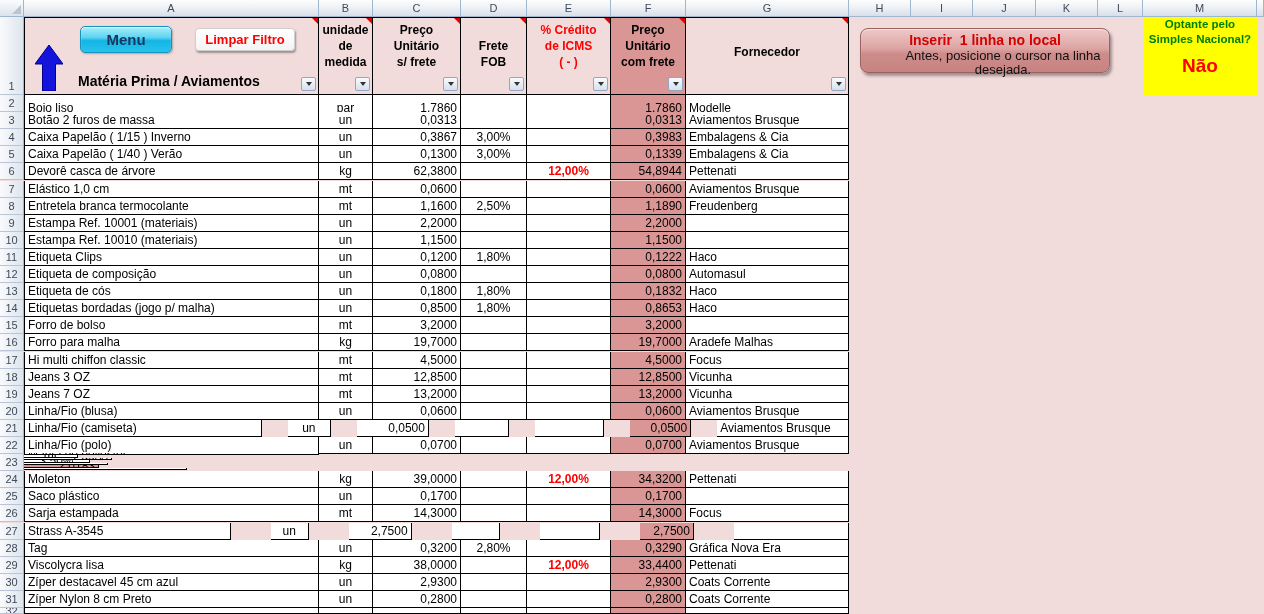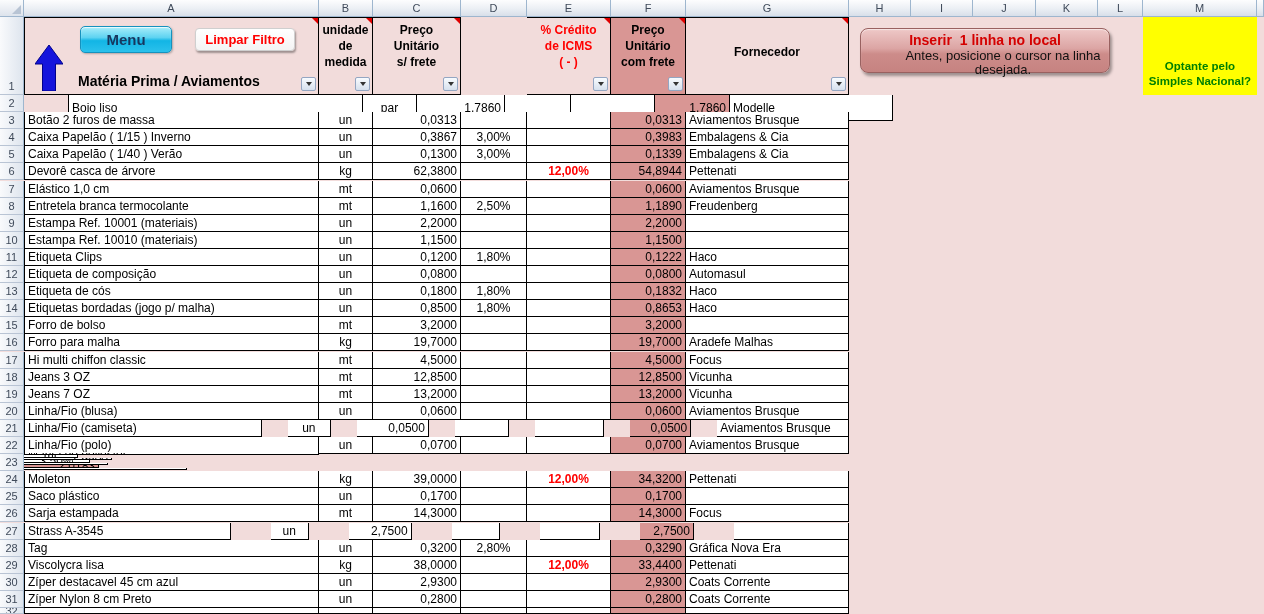--- a/index.html
+++ b/index.html
@@ -58,21 +58,21 @@
   #insertBtn{position:absolute;left:860px;top:28px;width:250px;height:45px;box-sizing:border-box;cursor:pointer;
              border:1px solid #996160;border-radius:8px;text-align:center;padding-top:3px;
              background:linear-gradient(180deg,#EEC8C7 0%,#DCA5A4 45%,#CD8C8A 58%,#C68381 100%);
              box-shadow:2px 3px 3px rgba(0,0,0,.35),inset 0 1px 1px rgba(255,255,255,.55);}
   .ins-title{font-weight:bold;font-size:14px;line-height:17px;color:#D40000;white-space:pre;}
   .ins-sub{font-size:13px;line-height:14px;color:#111;padding-left:36px;}
 
   
   #simples{position:absolute;left:1143px;top:17px;width:114px;height:78px;background:#FFFF00;text-align:center;}
   .simples-q{font-weight:bold;font-size:11.5px;line-height:15px;color:#008000;}
-  .simples-q:first-child{padding-top:0;margin-top:42px;}
+  .simples-q:first-child{padding-top:0;}
   .simples-answer{font-weight:bold;font-size:19px;color:#FF0000;margin-top:8px;}
 
   
   .drow{position:absolute;left:24px;width:825px;display:flex;}
   .dcell{box-sizing:border-box;height:100%;border-right:1px solid #000;border-bottom:1px solid #000;
          background:#fff;font-size:12px;color:#000;display:flex;align-items:center;
          padding:0 3px;overflow:hidden;white-space:nowrap;cursor:cell;}
   .cA{width:295px;border-left:1px solid #000;justify-content:flex-start;}
   .cB{width:54px;justify-content:center;padding:0;}
   .cC{width:88px;justify-content:flex-end;}
@@ -171,20 +171,28 @@
   <div class="hcell" id="hC" style="left:373px;width:88px;">
     <div class="htxt">Preço
 Unitário
 s/ frete</div>
     <div class="ddown">
         <span class="dar"></span>
       </div>
     <div class="ctri"></div>
   </div>
 
+  <div class="hcell" id="hD" style="left:461px;width:66px;">
+    <div class="htxt">Frete
+FOB</div>
+    <div class="ddown">
+        <span class="dar"></span>
+      </div>
+    <div class="ctri"></div>
+  </div>
 
   <div class="hcell" id="hE" style="left:527px;width:84px;">
     <div class="htxt">% Crédito
 de ICMS
 ( - )</div>
     <div class="ddown">
         <span class="dar"></span>
       </div>
     <div class="ctri"></div>
   </div>
@@ -213,21 +221,21 @@
   </div>
 
   <div id="simples">
     <div class="simples-q">Optante pelo</div>
     <div class="simples-q">Simples Nacional?</div>
     <div class="simples-answer">Não</div>
   </div>
 
   <div id="pinkArea"></div>
   <div id="grid">
-      <div class="drow" style="top: 95px; height: 26px; margin-left: 44px;">
+      <div class="drow" style="top: 95px; height: 26px;">
         <div class="dcell cA">Bojo liso</div>
         <div class="dcell cB">par</div>
         <div class="dcell cC">1,7860</div>
         <div class="dcell cD"></div>
         <div class="dcell cE"></div>
         <div class="dcell cF">1,7860</div>
         <div class="dcell cG">Modelle</div>
       </div>
       <div class="drow" style="top: 112.1px; height: 17.1px;">
         <div class="dcell cA">Botão 2 furos de massa</div>

